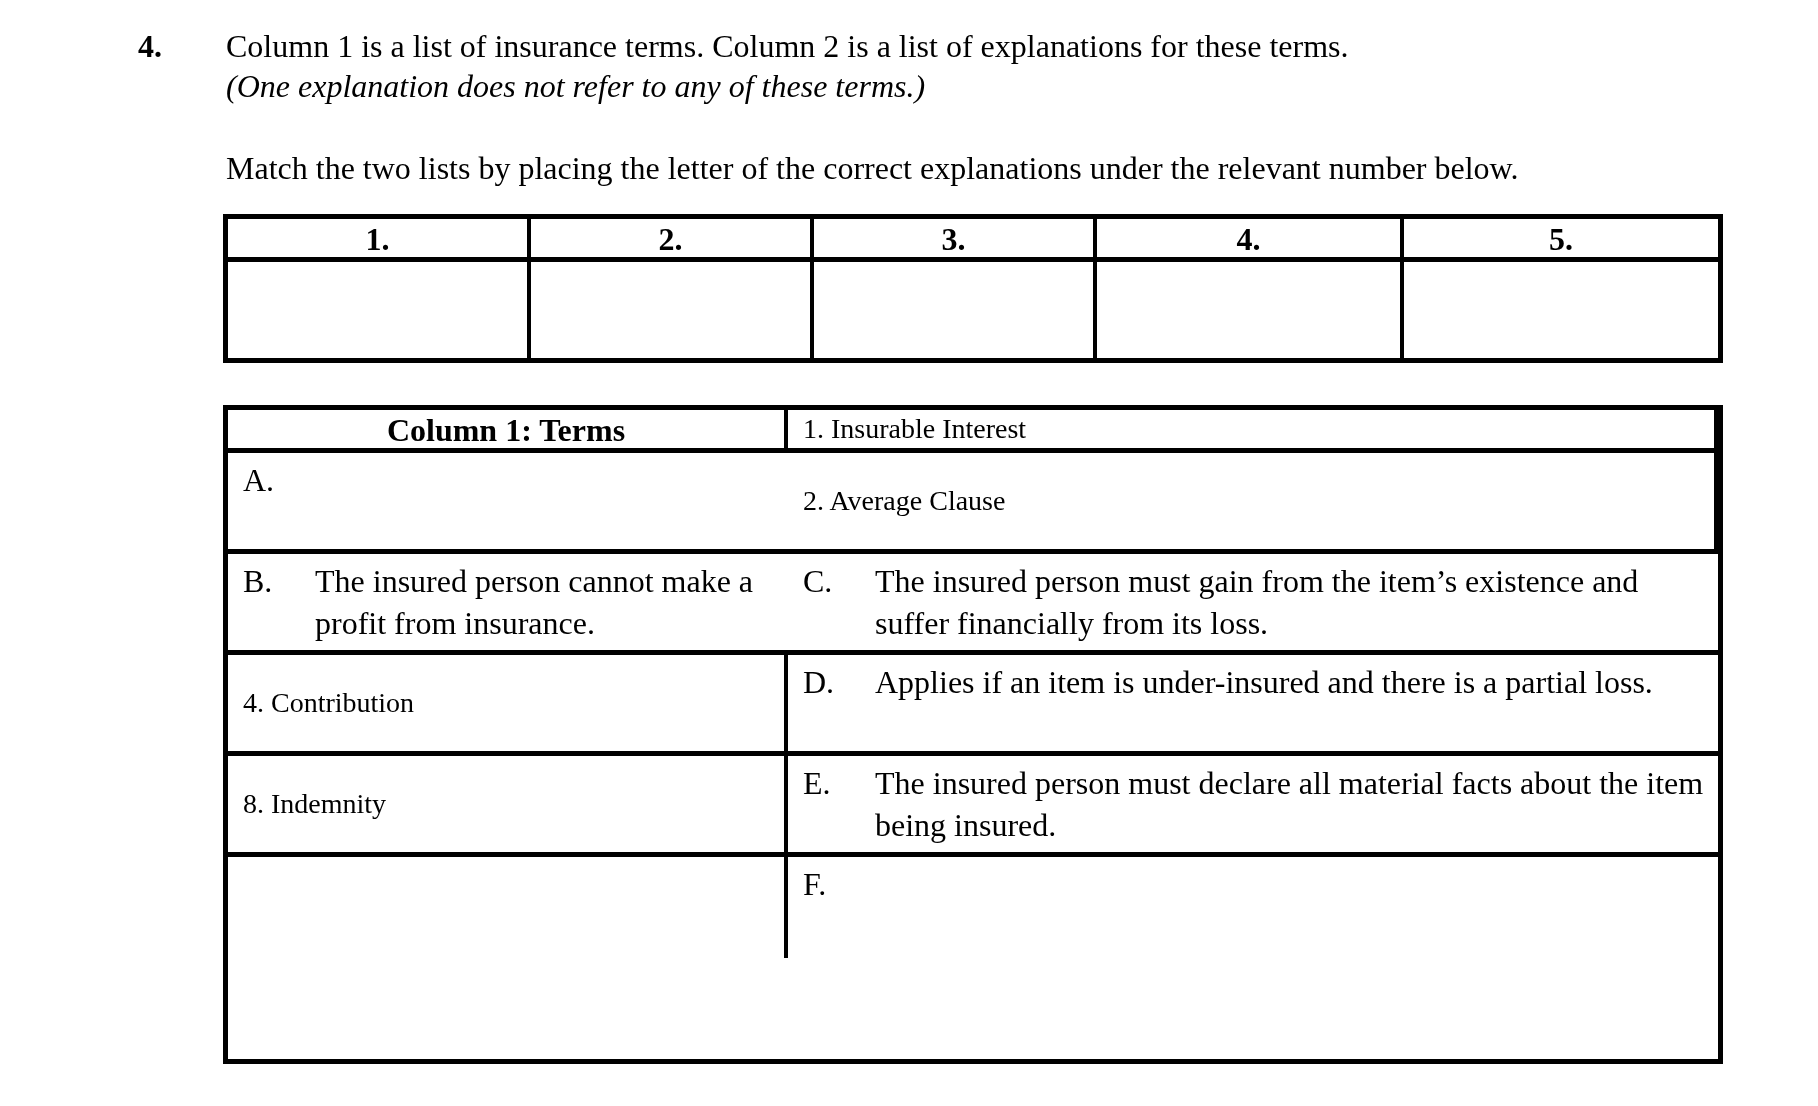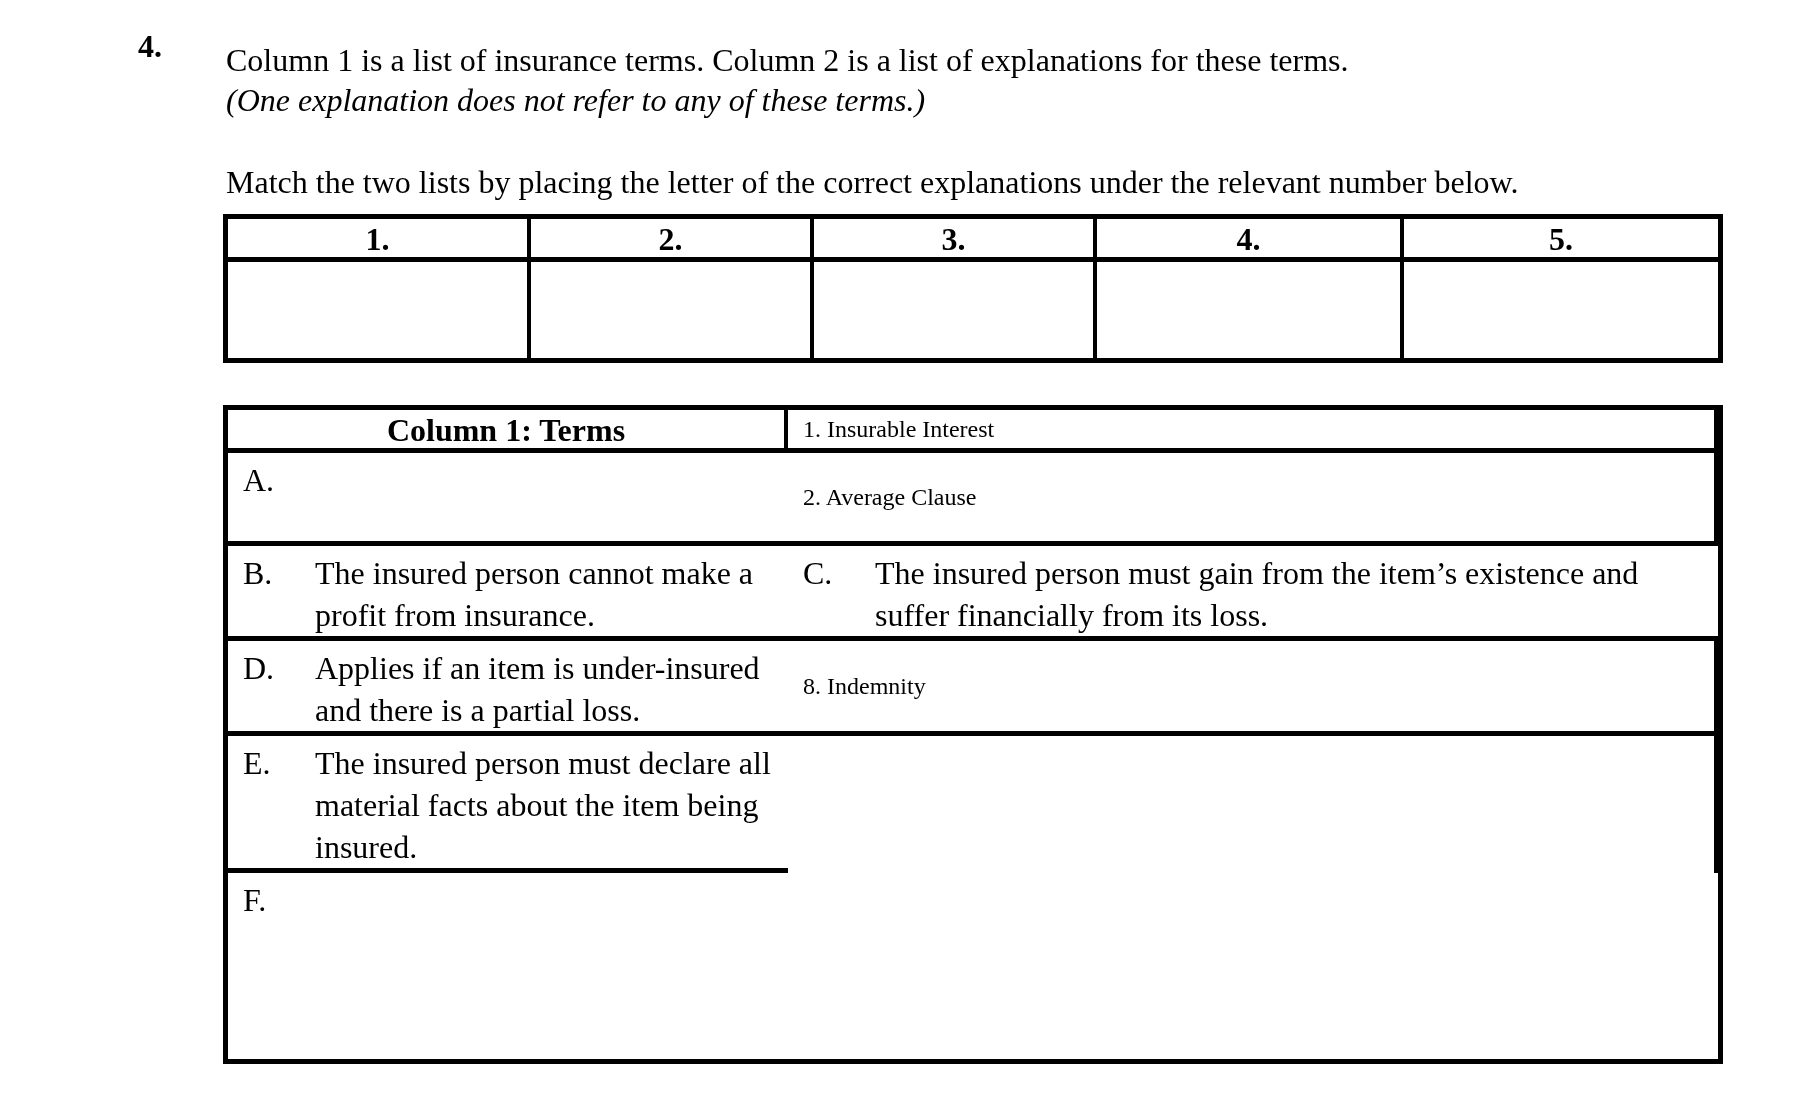--- a/index.html
+++ b/index.html
@@ -22,21 +22,20 @@
     font-size: 32px;
     font-weight: bold;
     line-height: 40px;
   }
   .q-line {
     position: absolute;
     left: 226px;
     font-size: 32px;
     line-height: 40px;
     white-space: nowrap;
-    margin-top: 14px;
   }
   .q-line.l1 { top: 26px; }
   .q-line.l2 { top: 66px; font-style: italic; }
   .q-line.l3 { top: 148px; }
 
   
   .answer-table {
     position: absolute;
     left: 223px;
     top: 214px;
@@ -83,21 +82,21 @@
   }
   .match-table .c.left { border-right: 4px solid #000; }
   .match-table .c.lastrow { border-bottom: none; }
   .match-table .th {
     font-weight: bold;
     font-size: 32px;
     text-align: center;
     line-height: 40px;
   }
   .match-table .term {
-    font-size: 24px;
+    font-size: 28px;
     display: flex;
     align-items: center;
     padding-left: 15px;
   }
   .match-table .expl {
     font-size: 32px;
     line-height: 42px;
     display: flex;
     align-items: flex-start;
     padding-top: 6px;
@@ -144,20 +143,21 @@
   <div class="c expl">
     <span class="letter">B.</span>
     <span class="text">The insured person cannot make a profit from insurance.</span>
   </div>
 
   <div class="c expl">
     <span class="letter">C.</span>
     <span class="text">The insured person must gain from the item’s existence and suffer financially from its loss.</span>
   </div>
 
+  <div class="c left term">4. Contribution</div>
   <div class="c expl">
     <span class="letter">D.</span>
     <span class="text">Applies if an item is under-insured and there is a partial loss.</span>
   </div>
 
   <div class="c left term">8. Indemnity</div>
   <div class="c expl">
     <span class="letter">E.</span>
     <span class="text">The insured person must declare all material facts about the item being insured.</span>
   </div>

